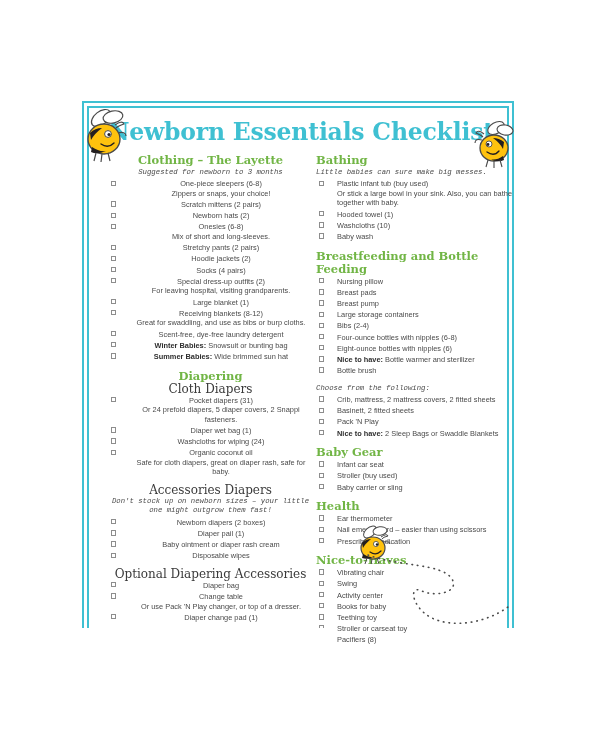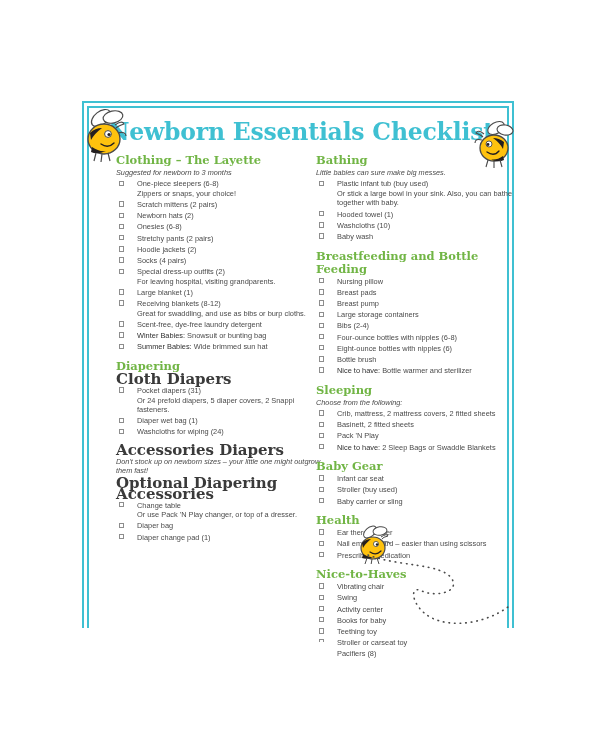--- a/index.html
+++ b/index.html
@@ -25,49 +25,49 @@
   .title{
     position:absolute;left:108px;top:118px;
     font-family:"DejaVu Serif", serif;
     font-weight:bold;font-size:23.5px;letter-spacing:-0.2px;
     color:#3FC0D2;white-space:nowrap;
   }
   .cols{
     position:absolute;left:100px;top:154px;width:410px;
   }
   .col{position:absolute;top:0;}
-  .col-left{left:16px;width:205px;}
+  .col-left{left:8px;width:205px;text-align:center;}
   .col-right{left:216px;width:205px;}
 
   h2.sect{
     font-family:"DejaVu Serif", serif;
     font-weight:bold;font-size:11.5px;color:#71B545;
     margin:0 0 1px 0;padding:0;line-height:13px;
   }
   h3.sub{
     font-family:"DejaVu Serif", serif;
-    font-weight:bold;font-size:15px;color:#3a3a3a;
+    font-weight:normal;font-size:12px;color:#3a3a3a;
     margin:0 0 1px 0;padding:0;line-height:11px;
   }
   .note{
     font-size:7.3px;font-style:italic;color:#4a4a4a;
-    line-height:9.3px;margin:0 0 2px 0;padding:0;
+    line-height:9.3px;margin:0 0 2px 0;padding:0;font-family:Liberation Mono, monospace;
   }
   ul.items{list-style:none;margin:0 0 8px 0;padding:0;}
   ul.items li{
     position:relative;padding-left:21px;
     font-size:7.4px;color:#4a4a4a;line-height:9.6px;margin:0 0 1.6px 0;
   }
   ul.items li .box{
     position:absolute;left:3px;top:1.3px;width:5.4px;height:5.4px;
     border:0.9px solid #8d8d8d;background:#fff;box-sizing:border-box;
   }
   ul.items li .box.cut{border-bottom:none;height:3px;}
   ul.items li .sub{display:block;color:#4a4a4a;}
-  ul.items li b{font-weight:normal;color:#2f2f2f;}
+  ul.items li b{font-weight:bold;color:#2f2f2f;}
 
   
   .bee{position:absolute;}
   .bee svg{display:block;}
   .trail{position:absolute;left:360px;top:545px;}
 </style>
 </head>
 <body>
 
 <div class="page">
@@ -78,44 +78,51 @@
   <div class="title">Newborn Essentials Checklist</div>
 
   <div class="cols">
     <div class="col col-left" id="colLeft">
         <h2 class="sect">Clothing – The Layette</h2>
         <p class="note">Suggested for newborn to 3 months</p>
         <ul class="items">
           <li><span class="box"></span><span>One-piece sleepers (6-8)</span><span class="sub">Zippers or snaps, your choice!</span></li>
           <li><span class="box"></span><span>Scratch mittens (2 pairs)</span></li>
           <li><span class="box"></span><span>Newborn hats (2)</span></li>
-          <li><span class="box"></span><span>Onesies (6-8)</span></li>
+          <li><span class="box"></span><span>Onesies (6-8)</span><span class="sub">Mix of short and long-sleeves.</span></li>
           <li><span class="box"></span><span>Stretchy pants (2 pairs)</span></li>
           <li><span class="box"></span><span>Hoodie jackets (2)</span></li>
           <li><span class="box"></span><span>Socks (4 pairs)</span></li>
           <li><span class="box"></span><span>Special dress-up outfits (2)</span><span class="sub">For leaving hospital, visiting grandparents.</span></li>
           <li><span class="box"></span><span>Large blanket (1)</span></li>
           <li><span class="box"></span><span>Receiving blankets (8-12)</span><span class="sub">Great for swaddling, and use as bibs or burp cloths.</span></li>
           <li><span class="box"></span><span>Scent-free, dye-free laundry detergent</span></li>
           <li><span class="box"></span><span><b>Winter Babies:</b> Snowsuit or bunting bag</span></li>
           <li><span class="box"></span><span><b>Summer Babies:</b> Wide brimmed sun hat</span></li>
         </ul>
         <h2 class="sect">Diapering</h2>
         <h3 class="sub">Cloth Diapers</h3>
         <ul class="items">
           <li><span class="box"></span><span>Pocket diapers (31)</span><span class="sub">Or 24 prefold diapers, 5 diaper covers, 2 Snappi fasteners.</span></li>
           <li><span class="box"></span><span>Diaper wet bag (1)</span></li>
           <li><span class="box"></span><span>Washcloths for wiping (24)</span></li>
+          <li><span class="box"></span><span>Organic coconut oil</span><span class="sub">Safe for cloth diapers, great on diaper rash, safe for baby.</span></li>
         </ul>
         <h3 class="sub">Accessories Diapers</h3>
         <p class="note">Don't stock up on newborn sizes – your little one might outgrow them fast!</p>
+        <ul class="items">
+          <li><span class="box"></span><span>Newborn diapers (2 boxes)</span></li>
+          <li><span class="box"></span><span>Diaper pail (1)</span></li>
+          <li><span class="box"></span><span>Baby ointment or diaper rash cream</span></li>
+          <li><span class="box"></span><span>Disposable wipes</span></li>
+        </ul>
         <h3 class="sub">Optional Diapering Accessories</h3>
         <ul class="items">
+          <li><span class="box"></span><span>Diaper bag</span></li>
           <li><span class="box"></span><span>Change table</span><span class="sub">Or use Pack 'N Play changer, or top of a dresser.</span></li>
-          <li><span class="box"></span><span>Diaper bag</span></li>
           <li><span class="box"></span><span>Diaper change pad (1)</span></li>
         </ul>
       </div>
     <div class="col col-right" id="colRight">
         <h2 class="sect">Bathing</h2>
         <p class="note">Little babies can sure make big messes.</p>
         <ul class="items">
           <li><span class="box"></span><span>Plastic infant tub (buy used)</span><span class="sub">Or stick a large bowl in your sink. Also, you can bathe together with baby.</span></li>
           <li><span class="box"></span><span>Hooded towel (1)</span></li>
           <li><span class="box"></span><span>Washcloths (10)</span></li>
@@ -123,24 +130,23 @@
         </ul>
         <h2 class="sect">Breastfeeding and Bottle Feeding</h2>
         <ul class="items">
           <li><span class="box"></span><span>Nursing pillow</span></li>
           <li><span class="box"></span><span>Breast pads</span></li>
           <li><span class="box"></span><span>Breast pump</span></li>
           <li><span class="box"></span><span>Large storage containers</span></li>
           <li><span class="box"></span><span>Bibs (2-4)</span></li>
           <li><span class="box"></span><span>Four-ounce bottles with nipples (6-8)</span></li>
           <li><span class="box"></span><span>Eight-ounce bottles with nipples (6)</span></li>
+          <li><span class="box"></span><span><b>Nice to have:</b> Bottle warmer and sterilizer</span></li>
           <li><span class="box"></span><span>Bottle brush</span></li>
-          <li><span class="box"></span><span><b>Nice to have:</b> Bottle warmer and sterilizer</span></li>
-        </ul>
-        <h2 class="sect">Sleeping</h2>
+        </ul>
         <p class="note">Choose from the following:</p>
         <ul class="items">
           <li><span class="box"></span><span>Crib, mattress, 2 mattress covers, 2 fitted sheets</span></li>
           <li><span class="box"></span><span>Basinett, 2 fitted sheets</span></li>
           <li><span class="box"></span><span>Pack 'N Play</span></li>
           <li><span class="box"></span><span><b>Nice to have:</b> 2 Sleep Bags or Swaddle Blankets</span></li>
         </ul>
         <h2 class="sect">Baby Gear</h2>
         <ul class="items">
           <li><span class="box"></span><span>Infant car seat</span></li>

